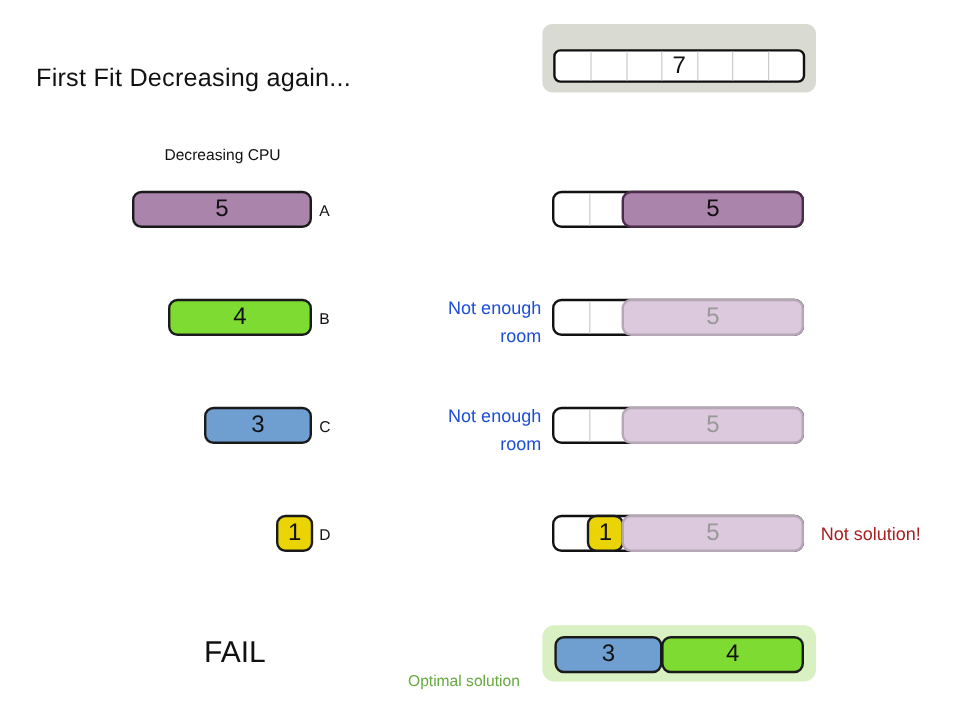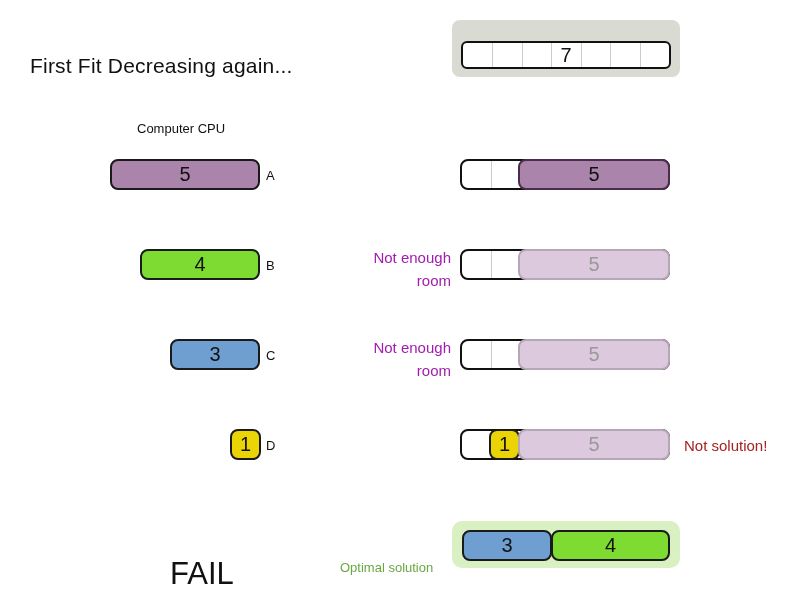--- a/index.html
+++ b/index.html
@@ -35,26 +35,26 @@
        border:2px solid #111;border-radius:8px;box-sizing:border-box;}
   .bin-1{top:159px}.bin-2{top:249px}.bin-3{top:339px}.bin-4{top:429px}
   .bin .vdiv{left:29px;top:0;bottom:0;}
   .block{position:absolute;top:-2px;height:31px;box-sizing:border-box;border-radius:8px;
          display:flex;align-items:center;justify-content:center;font-size:20px;}
   .placed-purple{left:56px;width:152px;background:#ab84ab;border:2px solid #4a2d4a;color:#111;}
   .ghost{left:56px;width:152px;background:#ddc9dd;border:2px solid #b5a7b5;color:#999999;}
   .mini-yellow{left:27px;width:31px;background:#ebd405;border:2px solid #1a1a1a;color:#111;}
 
   .note{position:absolute;left:291px;width:160px;text-align:right;
-        font-size:15px;line-height:23px;color:#a21caf;}
+        font-size:15px;line-height:23px;color:#1d4ed8;}
   .note-2{top:246px}.note-3{top:336px}
   .not-optimal{position:absolute;left:684px;top:437px;font-size:15px;color:#a82121;}
 
   
-  .fail{position:absolute;left:170px;top:556px;font-size:31px;}
+  .fail{position:absolute;left:170px;top:530px;font-size:25px;}
   .opt-label{position:absolute;left:340px;top:536px;font-size:13px;color:#67a93f;margin-top:24px;}
   .opt-bg{position:absolute;left:452px;top:521px;width:228px;height:47px;
           background:#d9f0c3;border-radius:10px;}
   .opt-blue{left:462px;top:530px;width:90px;background:#6f9fd0;}
   .opt-green{left:551px;top:530px;width:119px;background:#7edb31;}
 </style>
 </head>
 <body>
 
 <div class="slide">
@@ -66,21 +66,21 @@
       <div class="vdiv" style="left:29px"></div>
       <div class="vdiv" style="left:59px"></div>
       <div class="vdiv" style="left:88px"></div>
       <div class="vdiv" style="left:118px"></div>
       <div class="vdiv" style="left:147px"></div>
       <div class="vdiv" style="left:177px"></div>
       <span style="position:relative;z-index:1">7</span>
     </div>
   </div>
 
-  <div class="proc-heading">Computer CPU</div>
+  <div class="proc-heading">Decreasing CPU</div>
 
   <div class="chunk bar-a">
     <span>5</span>
   </div>
   <div class="bar-tag tag-a">A</div>
 
   <div class="chunk bar-b">
     <span>4</span>
   </div>
   <div class="bar-tag tag-b">B</div>

